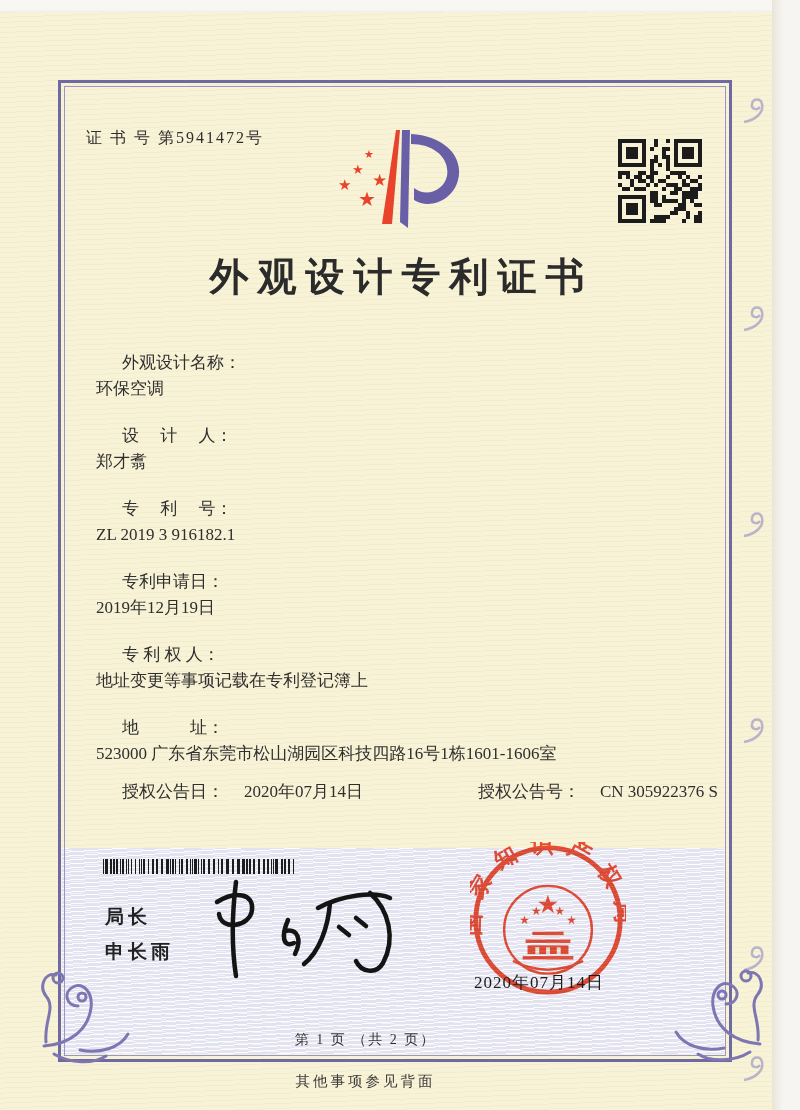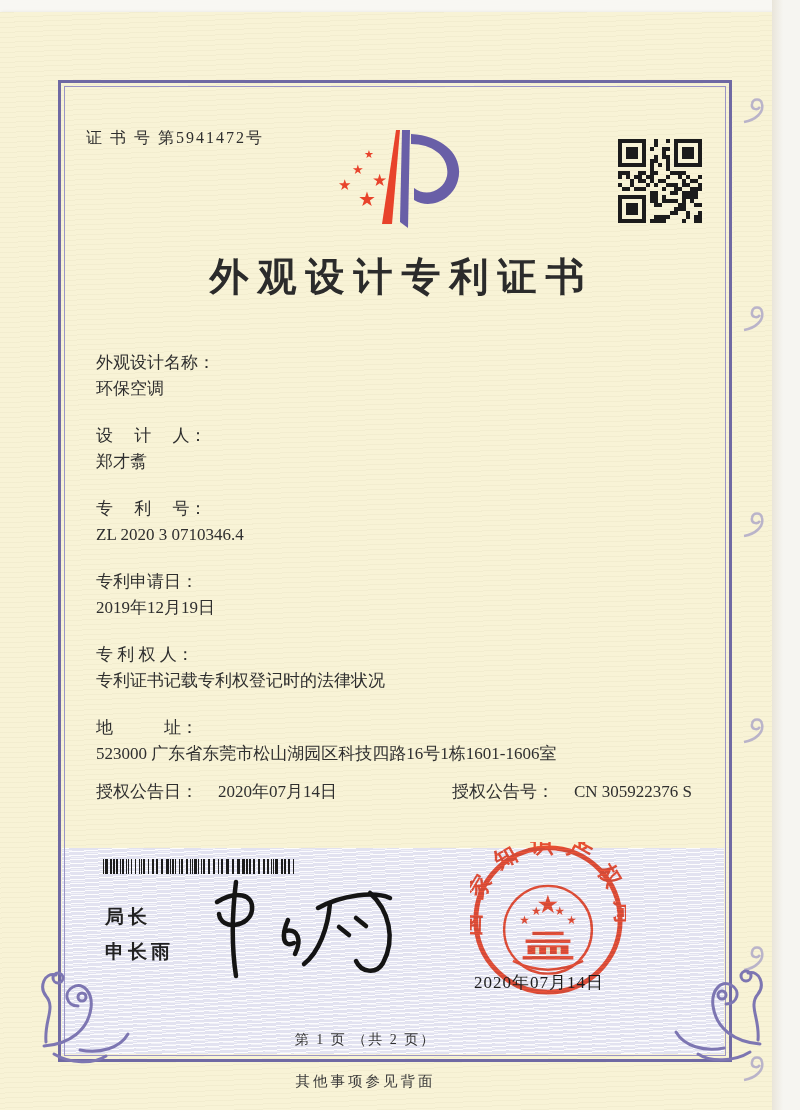--- a/index.html
+++ b/index.html
@@ -28,21 +28,21 @@
   .logo{position:absolute;left:334px;top:112px;width:128px;height:106px;}
   .qr{position:absolute;left:618px;top:127px;width:84px;height:84px;}
   .qr svg{width:84px;height:84px;shape-rendering:crispEdges;}
   .title{
     position:absolute;left:58px;top:238px;width:668px;
     text-align:center;font-size:39px;font-weight:bold;
     letter-spacing:9px;color:#2b2b2b;padding-left:19px;box-sizing:border-box;
   }
   .fields{position:absolute;left:96px;top:338px;width:580px;font-size:17px;color:#2f2f2f;}
   .frow{line-height:26px;margin-bottom:21px;position:relative;}
-  .flabel{display:inline-block;width:122px;white-space:nowrap;vertical-align:top;}
+  .flabel{display:inline-block;width:122px;white-space:nowrap;vertical-align:top;margin-left:26px;}
   .fvalue{display:inline-block;width:500px;vertical-align:top;line-height:25px;}
   .frow.addr{margin-bottom:12px;}
   .pair2{position:absolute;left:356px;top:0;white-space:nowrap;}
   .paras{
     position:absolute;left:94px;top:650px;width:630px;
     font-size:16.5px;line-height:24.5px;color:#3b3b3b;text-align:justify;
   }
   .paras p{margin:0;text-indent:2em;}
   
   .band{
@@ -248,27 +248,27 @@
   <div class="title">外观设计专利证书</div>
 
   <div class="fields">
     <div class="frow">
       <span class="flabel">外观设计名称：</span><span class="fvalue">环保空调</span>
     </div>
     <div class="frow">
       <span class="flabel">设　 计 　人：</span><span class="fvalue">郑才翥</span>
     </div>
     <div class="frow">
-      <span class="flabel">专　 利 　号：</span><span class="fvalue">ZL 2020 3 0710346.4</span>
+      <span class="flabel">专　 利 　号：</span><span class="fvalue">ZL 2019 3 916182.1</span>
     </div>
     <div class="frow">
       <span class="flabel">专利申请日：</span><span class="fvalue">2019年12月19日</span>
     </div>
     <div class="frow">
-      <span class="flabel">专 利 权 人：</span><span class="fvalue">专利证书记载专利权登记时的法律状况</span>
+      <span class="flabel">专 利 权 人：</span><span class="fvalue">地址变更等事项记载在专利登记簿上</span>
     </div>
     <div class="frow addr">
       <span class="flabel">地　　　址：</span><span class="fvalue">523000 广东省东莞市松山湖园区科技四路16号1栋1601-1606室</span>
     </div>
     <div class="frow grant">
       <span class="flabel">授权公告日：</span><span>2020年07月14日</span>
       <span class="pair2">
         <span class="flabel">授权公告号：</span><span>CN 305922376 S</span>
       </span>
     </div>

